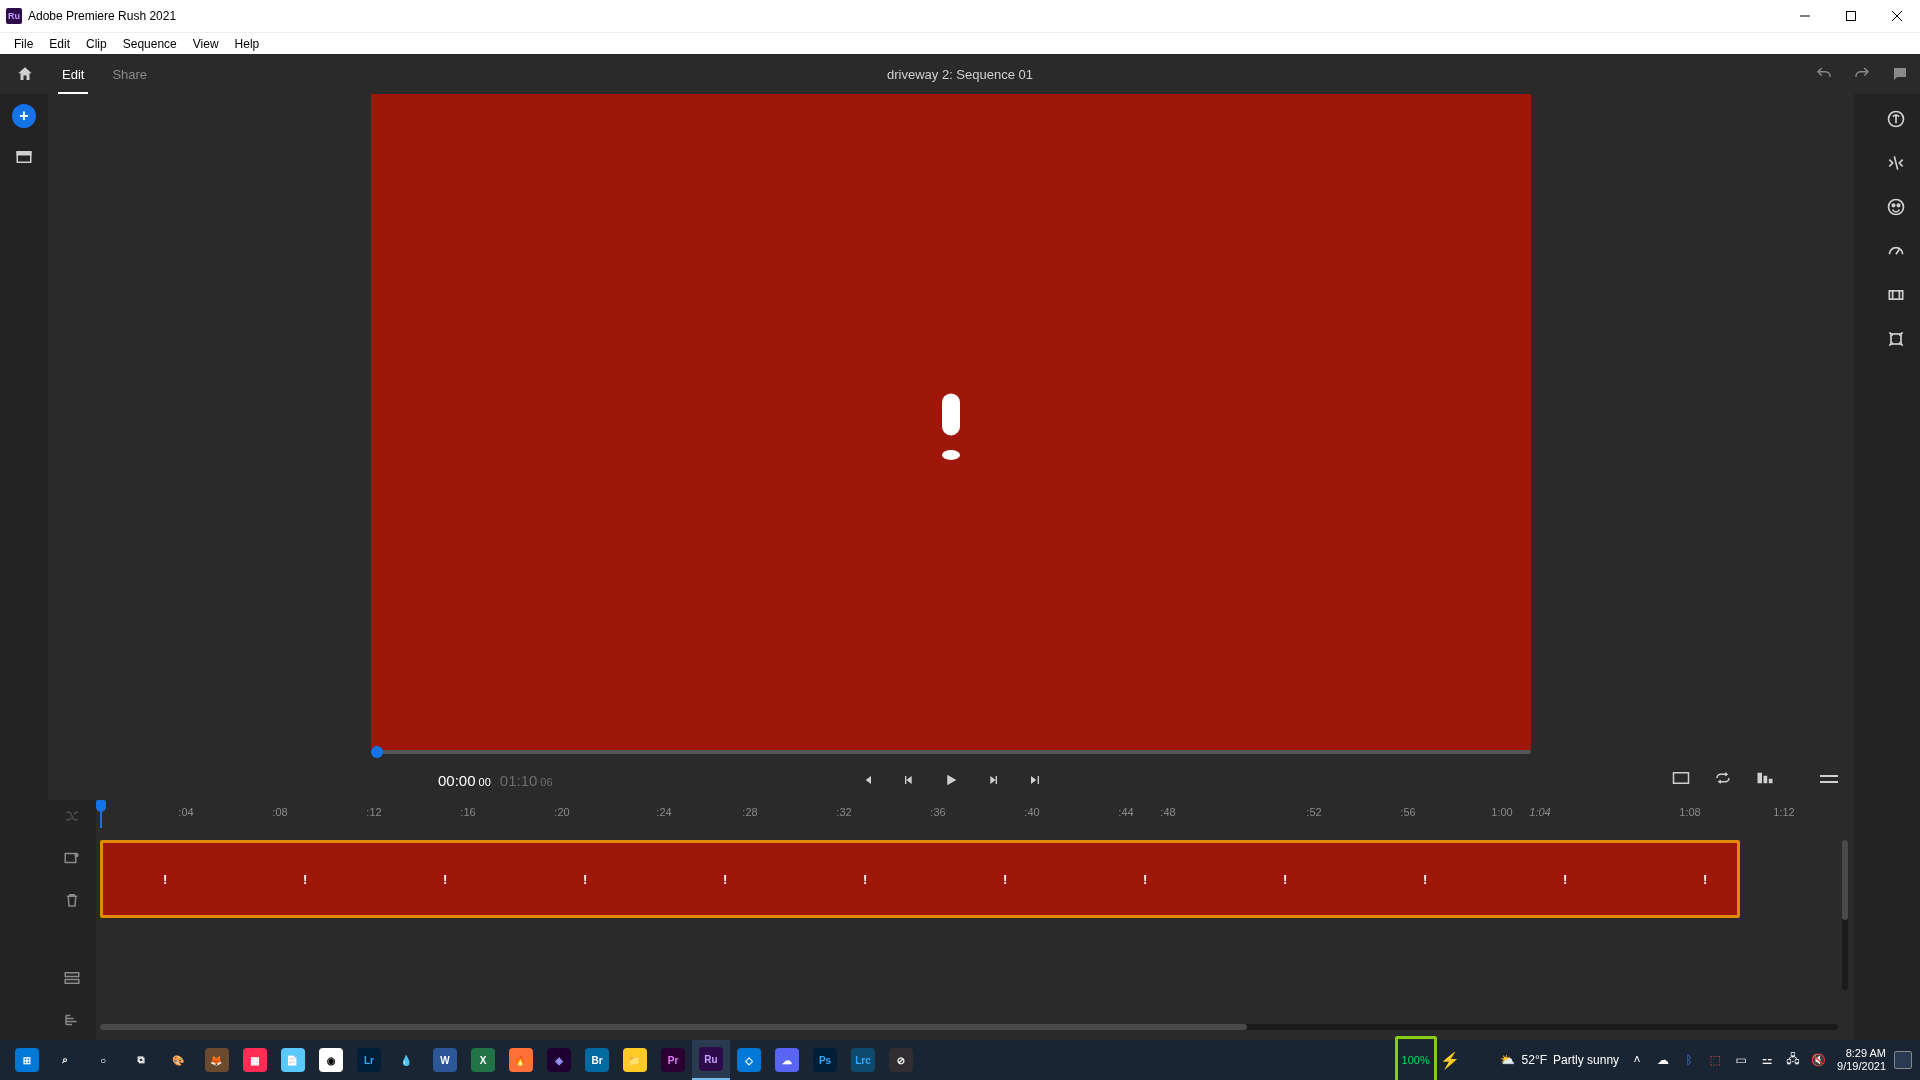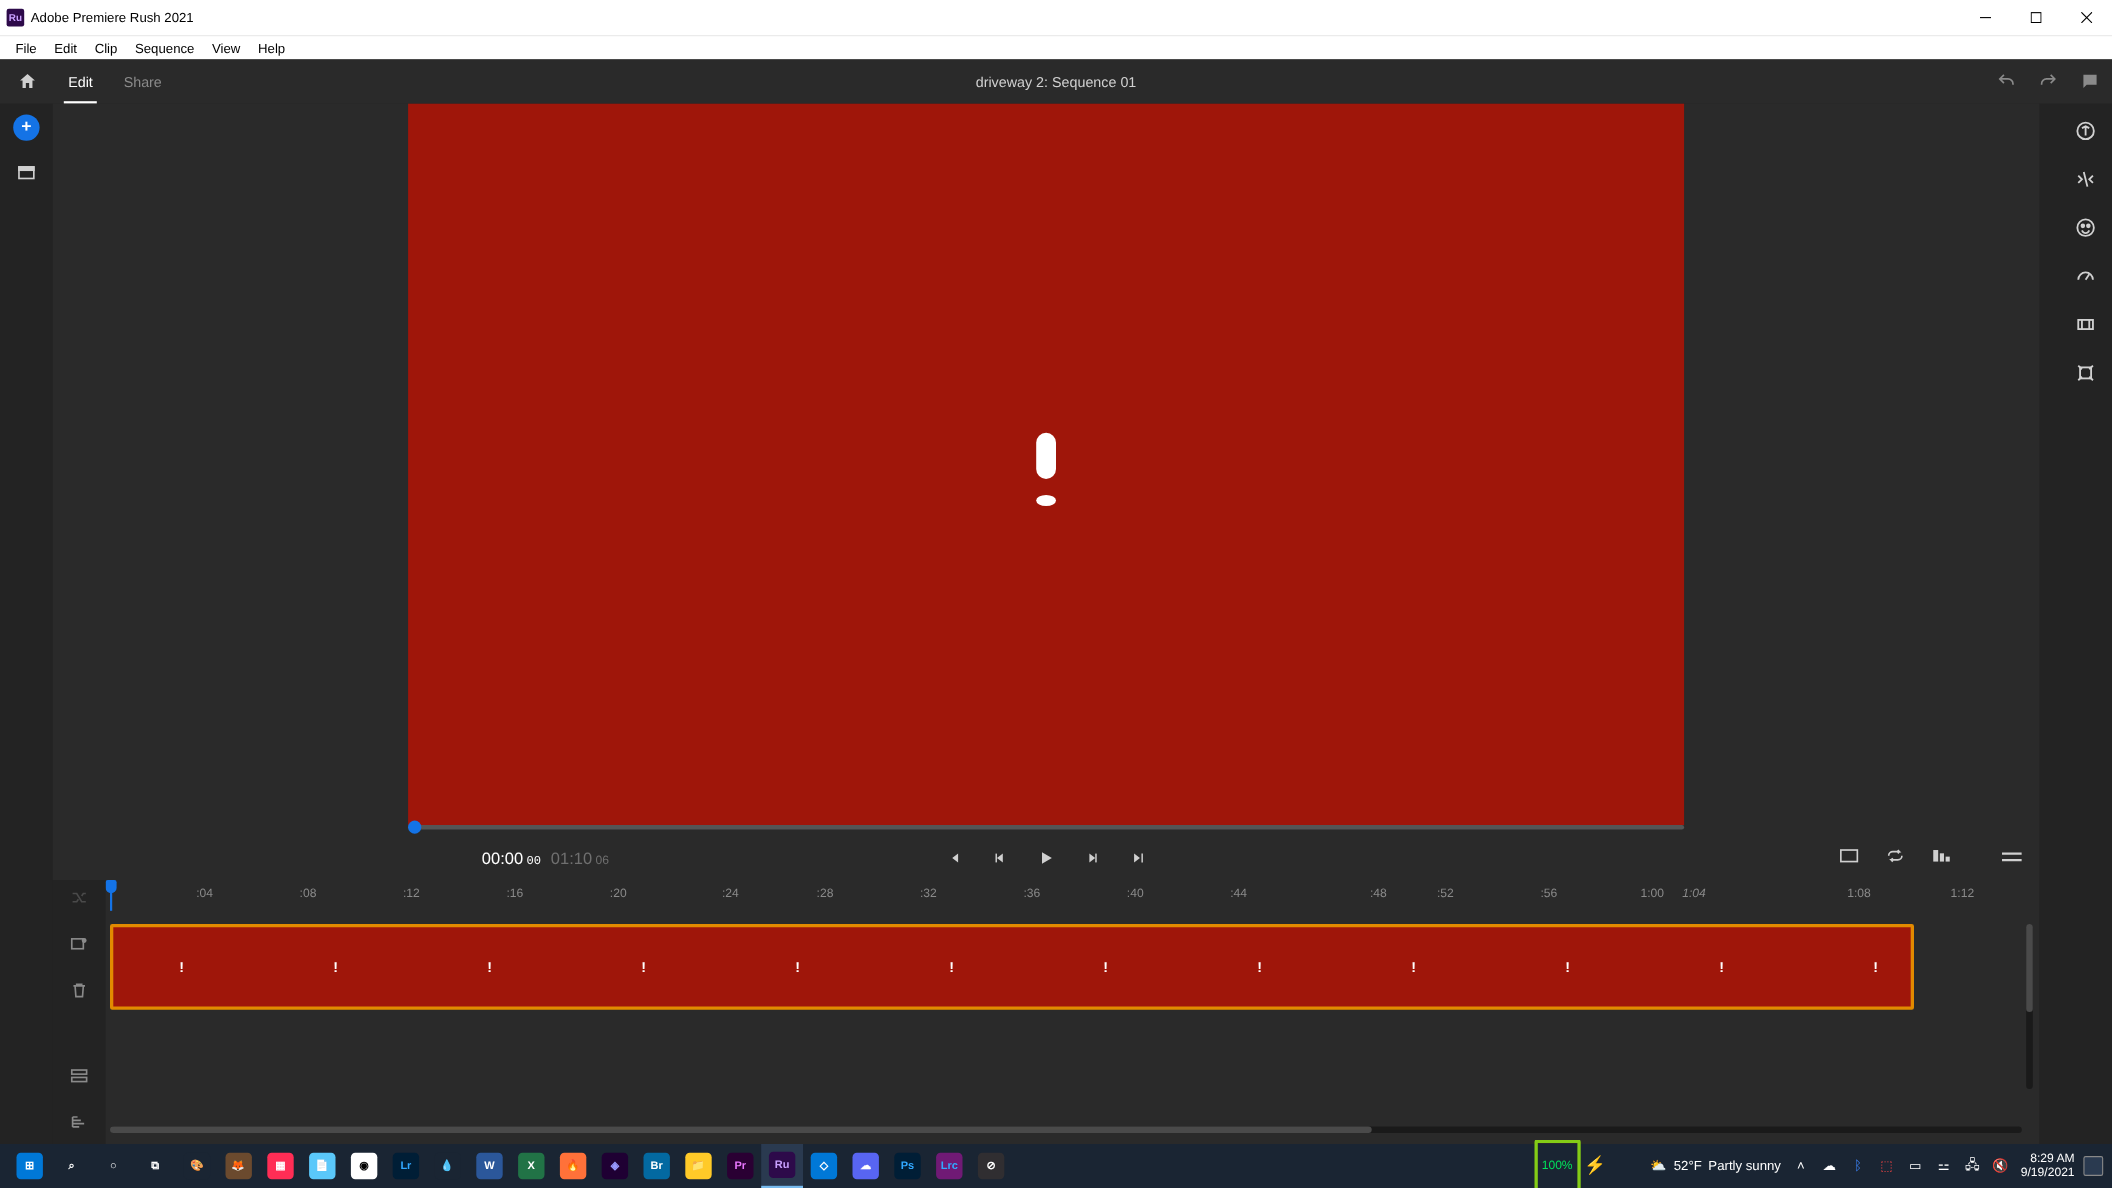--- a/index.html
+++ b/index.html
@@ -41,21 +41,21 @@
 .preview { width:1160px; height:656px; background:#9f160a; position:relative; margin-top:0; }
 .preview .bang-bar { position:absolute; left:50%; top:50%; transform:translate(-50%,-68%); width:18px; height:42px; background:#fff; border-radius:9px; }
 .preview .bang-dot { position:absolute; left:50%; top:50%; transform:translate(-50%, 28px); width:18px; height:10px; background:#fff; border-radius:50%; }
 .preview-scrub { width:1160px; height:4px; background:#555; position:relative; margin:0 auto; border-radius:2px; }
 .preview-scrub .dot { position:absolute; left:0; top:-4px; width:12px; height:12px; background:#1473e6; border-radius:50%; }
 
 
 .transport { height:40px; display:flex; align-items:center; padding: 0 60px 0 0; position:relative; }
 .transport .times { position:absolute; left:390px; display:flex; align-items:baseline; gap:3px; font-size:15px; }
 .transport .times .cur { color:#fff; }
-.transport .times .cur-ff { color:#fff; font-size:11px;font-family:Liberation Mono, monospace; }
+.transport .times .cur-ff { color:#fff; font-size:11px; }
 .transport .times .dur { color:#6f6f6f; margin-left:6px; }
 .transport .times .dur-ff { color:#6f6f6f; font-size:11px; }
 .transport .play-group { position:absolute; left:50%; transform:translateX(-50%); display:flex; gap:22px; color:#d0d0d0; }
 .transport .play-group .ico { width:20px; height:20px; display:flex; align-items:center; justify-content:center; }
 .transport .right-group { position:absolute; right: 78px; display:flex; gap:22px; color:#d0d0d0; }
 .transport .right-group .ico { width:20px; height:18px; }
 .transport .hamburger { position:absolute; right:16px; color:#d0d0d0; }
 
 
 .timeline { height:240px; background:#2a2a2a; display:flex; }
@@ -293,21 +293,21 @@
             <div class="tick" style="left: 184px;">:08</div>
             <div class="tick" style="left: 278px;">:12</div>
             <div class="tick" style="left: 372px;">:16</div>
             <div class="tick" style="left: 466px;">:20</div>
             <div class="tick" style="left: 568px;">:24</div>
             <div class="tick" style="left: 654px; text-align: center;">:28</div>
             <div class="tick" style="left: 748px;">:32</div>
             <div class="tick" style="left: 842px;">:36</div>
             <div class="tick" style="left: 936px;">:40</div>
             <div class="tick" style="left: 1030px;">:44</div>
-            <div class="tick" style="left: 1157px;">:48</div>
+            <div class="tick" style="left: 1072px;">:48</div>
             <div class="tick" style="left: 1218px;">:52</div>
             <div class="tick" style="left: 1312px;">:56</div>
             <div class="tick" style="left: 1406px;">1:00</div>
             <div class="tick" style="left: 1444px; font-style: italic;">1:04</div>
             <div class="tick" style="left: 1594px;">1:08</div>
             <div class="tick" style="left: 1688px;">1:12</div>
           </div>
         <div class="tl-tracks">
           <div class="tl-clip">
               <div class="mini-bang" style="left: 60px;">!</div>
@@ -448,21 +448,21 @@
       <div class="t-ico">
         <div class="app-badge" style="background: rgb(0, 120, 215); color: rgb(255, 255, 255);">◇</div>
       </div>
       <div class="t-ico">
         <div class="app-badge" style="background: rgb(88, 101, 242); color: rgb(255, 255, 255);">☁</div>
       </div>
       <div class="t-ico">
         <div class="app-badge" style="background: rgb(0, 30, 54); color: rgb(49, 168, 255);">Ps</div>
       </div>
       <div class="t-ico">
-        <div class="app-badge" style="background: #701a75; color: rgb(49, 168, 255);">Lrc</div>
+        <div class="app-badge" style="background: #0c4a6e; color: rgb(49, 168, 255);">Lrc</div>
       </div>
       <div class="t-ico">
         <div class="app-badge" style="background: rgb(48, 46, 49); color: rgb(255, 255, 255);">⊘</div>
       </div>
     </div>
   <div class="spacer"></div>
   <div class="battery">100%</div>
   <span style="color:#fff;margin-right:40px">⚡</span>
   <div class="weather">
     <span>⛅</span>

